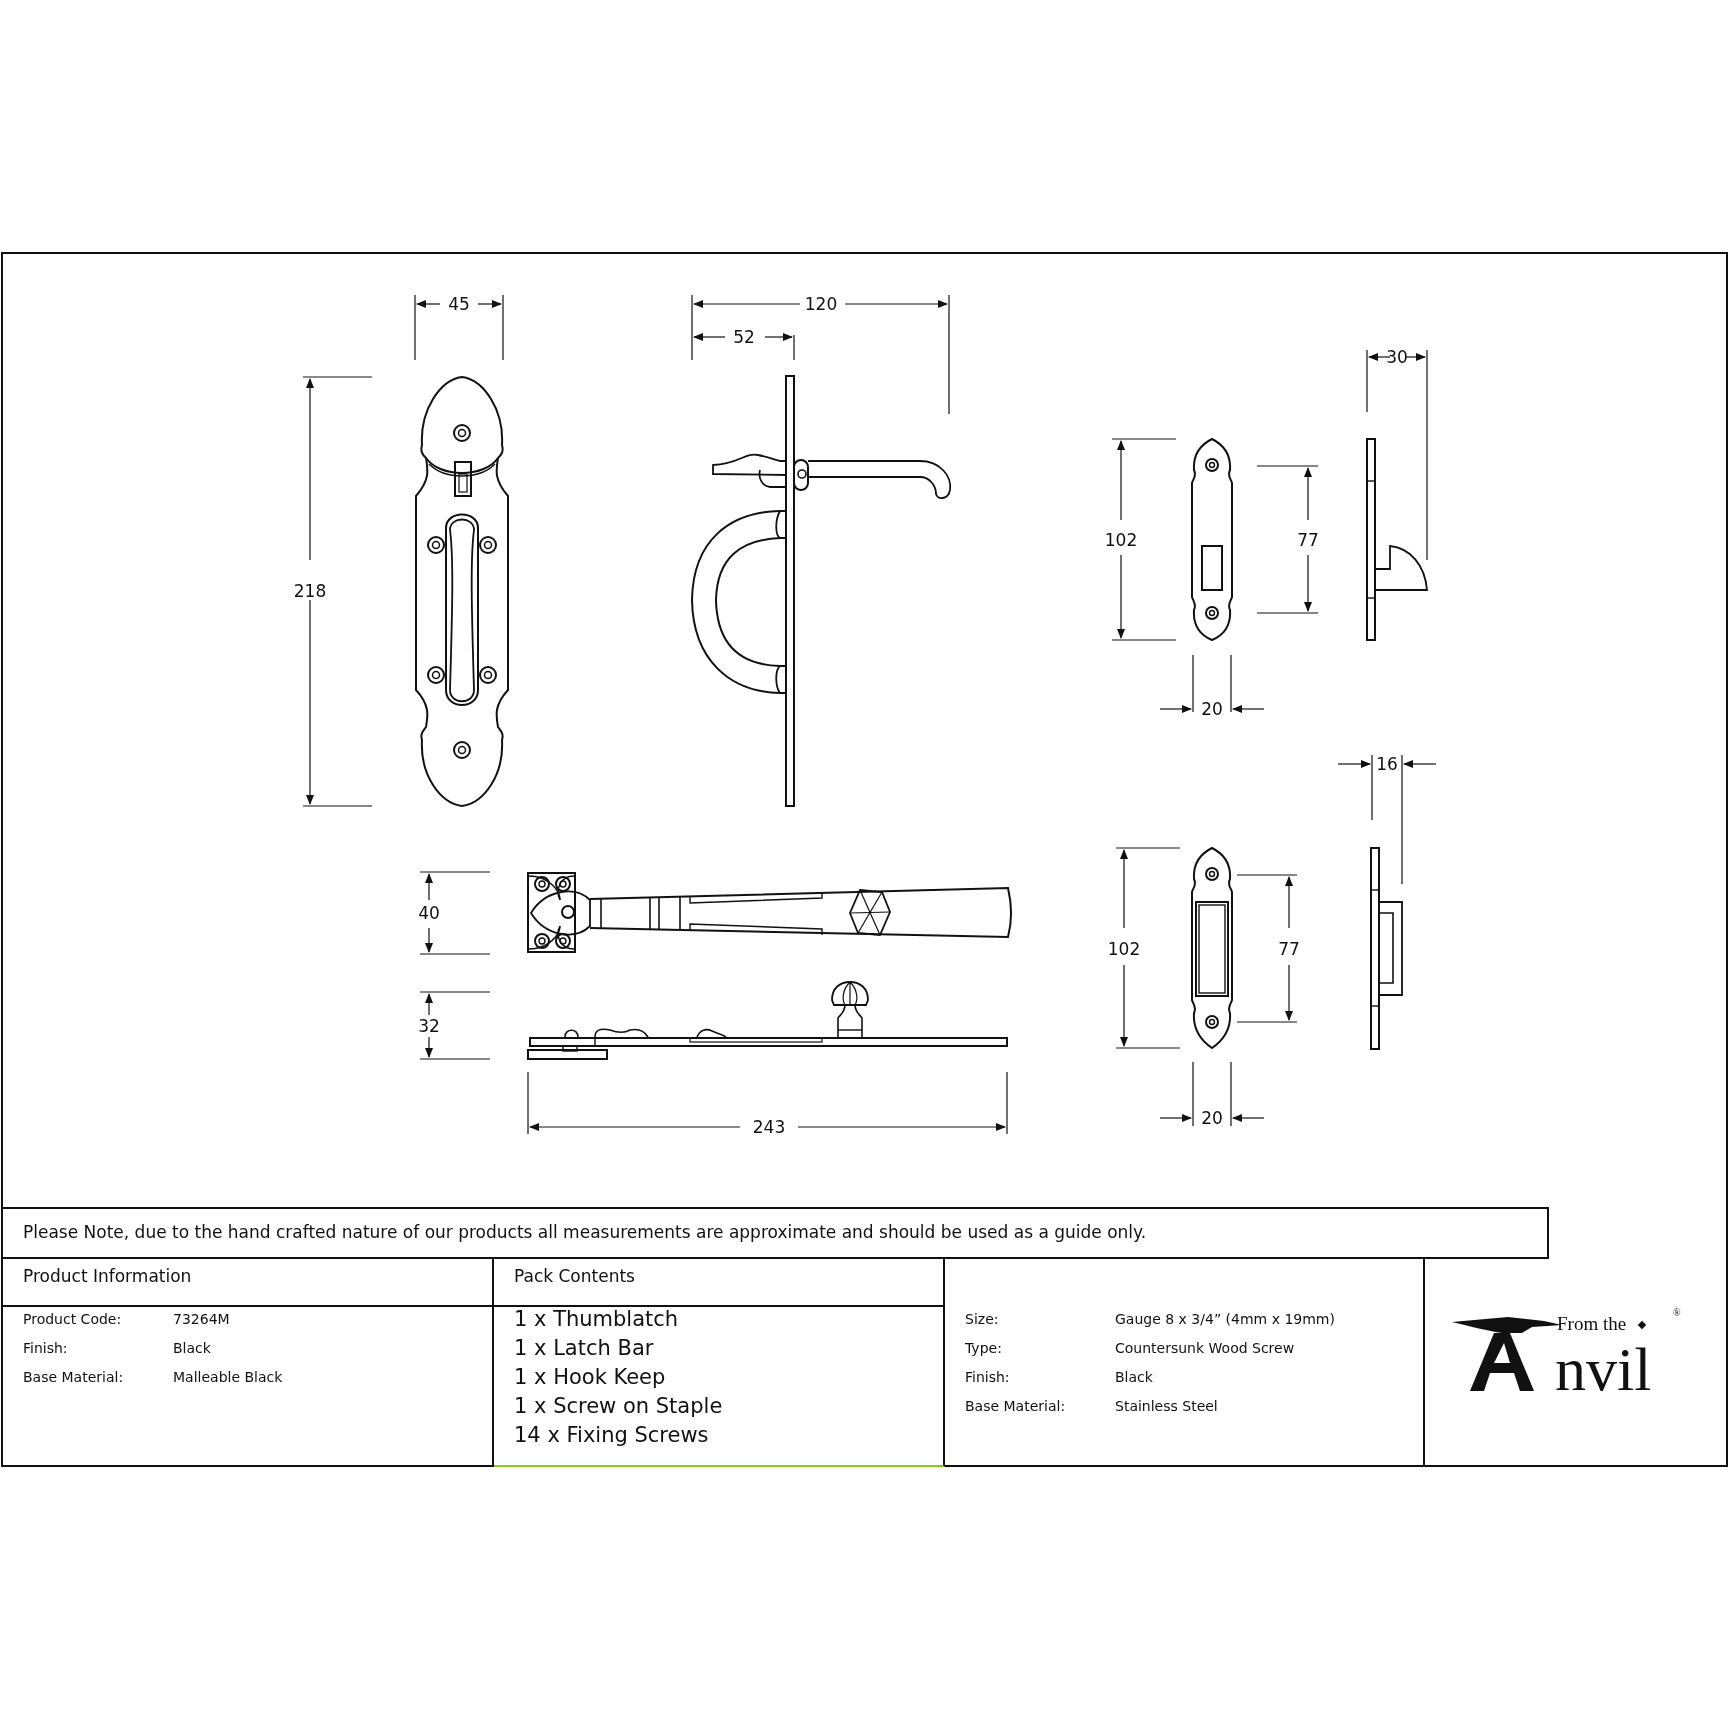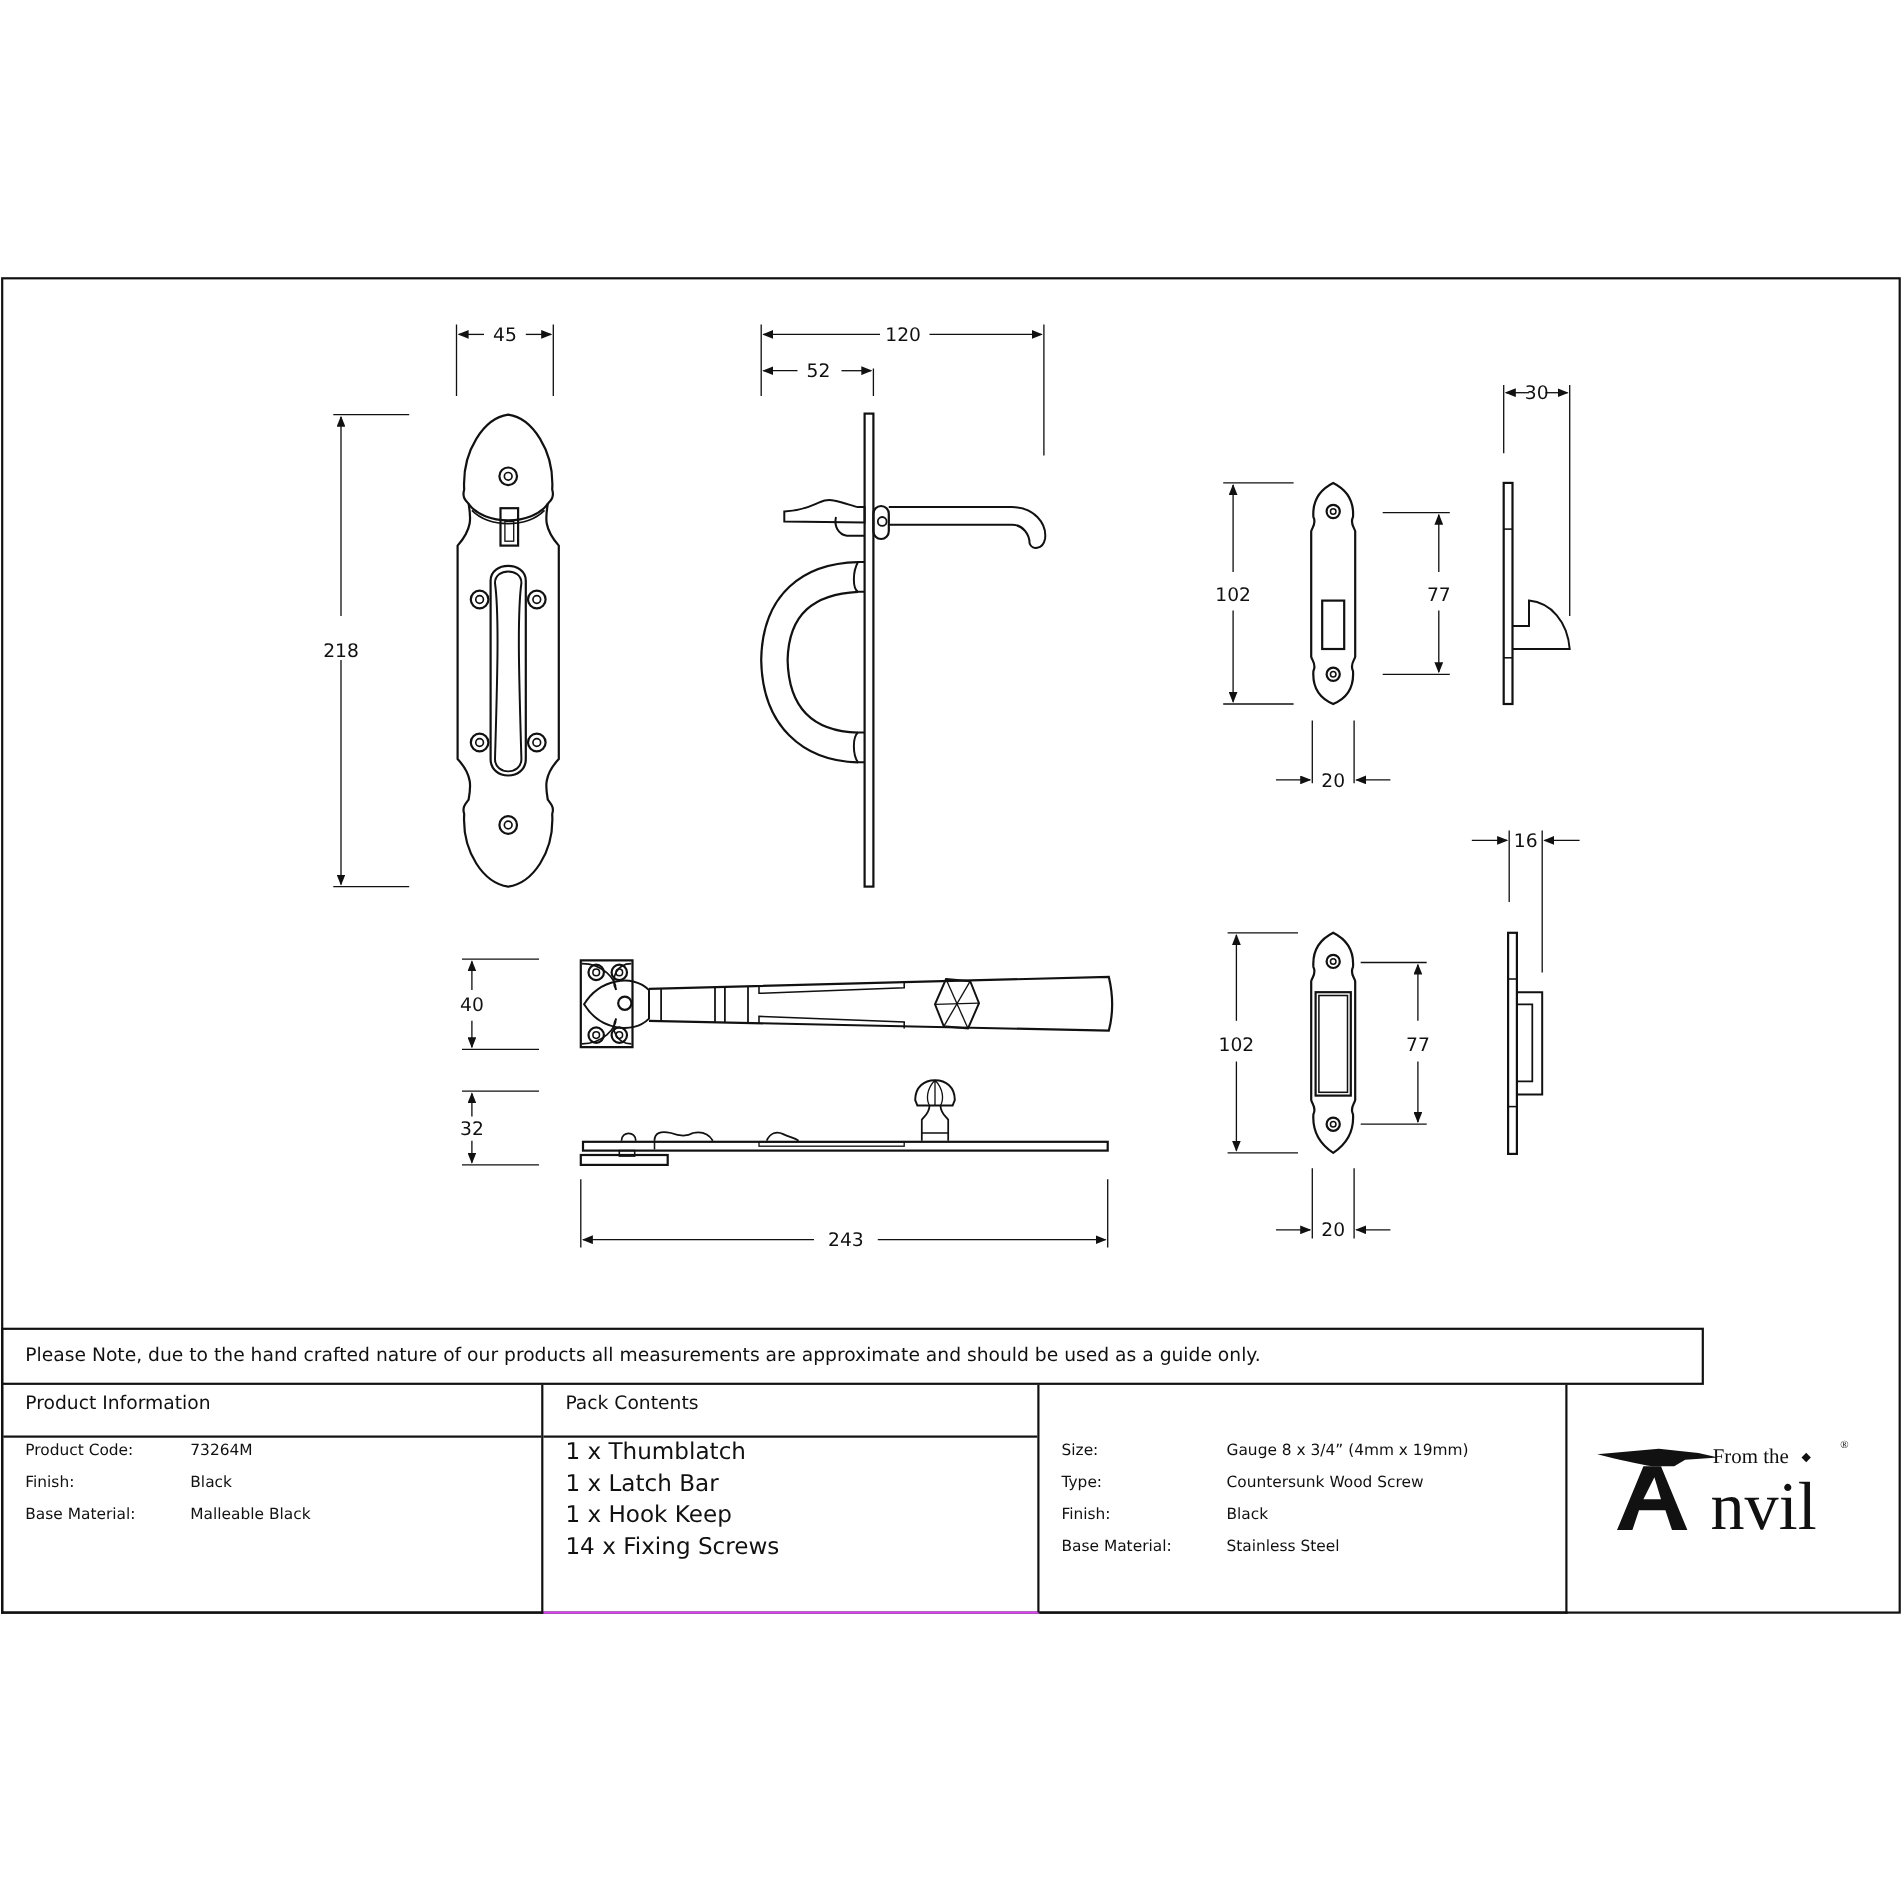--- a/index.html
+++ b/index.html
@@ -240,28 +240,29 @@
       <div class="row">
           <span class="k">Finish:</span>
           <span class="v">Black</span>
         </div>
       <div class="row">
           <span class="k">Base Material:</span>
           <span class="v">Malleable Black</span>
         </div>
     </div>
   </div>
-  <div class="col" style="left:493px; width:451px; border-bottom:2px solid #d946ef;">
+  <div class="col" style="left:493px; width:451px; border-bottom:2px solid #84cc16;">
     <div class="col-head">
         <span>Pack Contents</span>
       </div>
     <div class="rows">
       <div class="list-item">1 x Thumblatch</div>
       <div class="list-item">1 x Latch Bar</div>
       <div class="list-item">1 x Hook Keep</div>
+      <div class="list-item">1 x Screw on Staple</div>
       <div class="list-item">14 x Fixing Screws</div>
     </div>
   </div>
   <div class="col" style="left:944px; width:480px; border-bottom:2px solid #111;">
     <div class="rows">
       <div class="row">
           <span class="k">Size:</span>
           <span class="v">Gauge 8 x 3/4” (4mm x 19mm)</span>
         </div>
       <div class="row">

